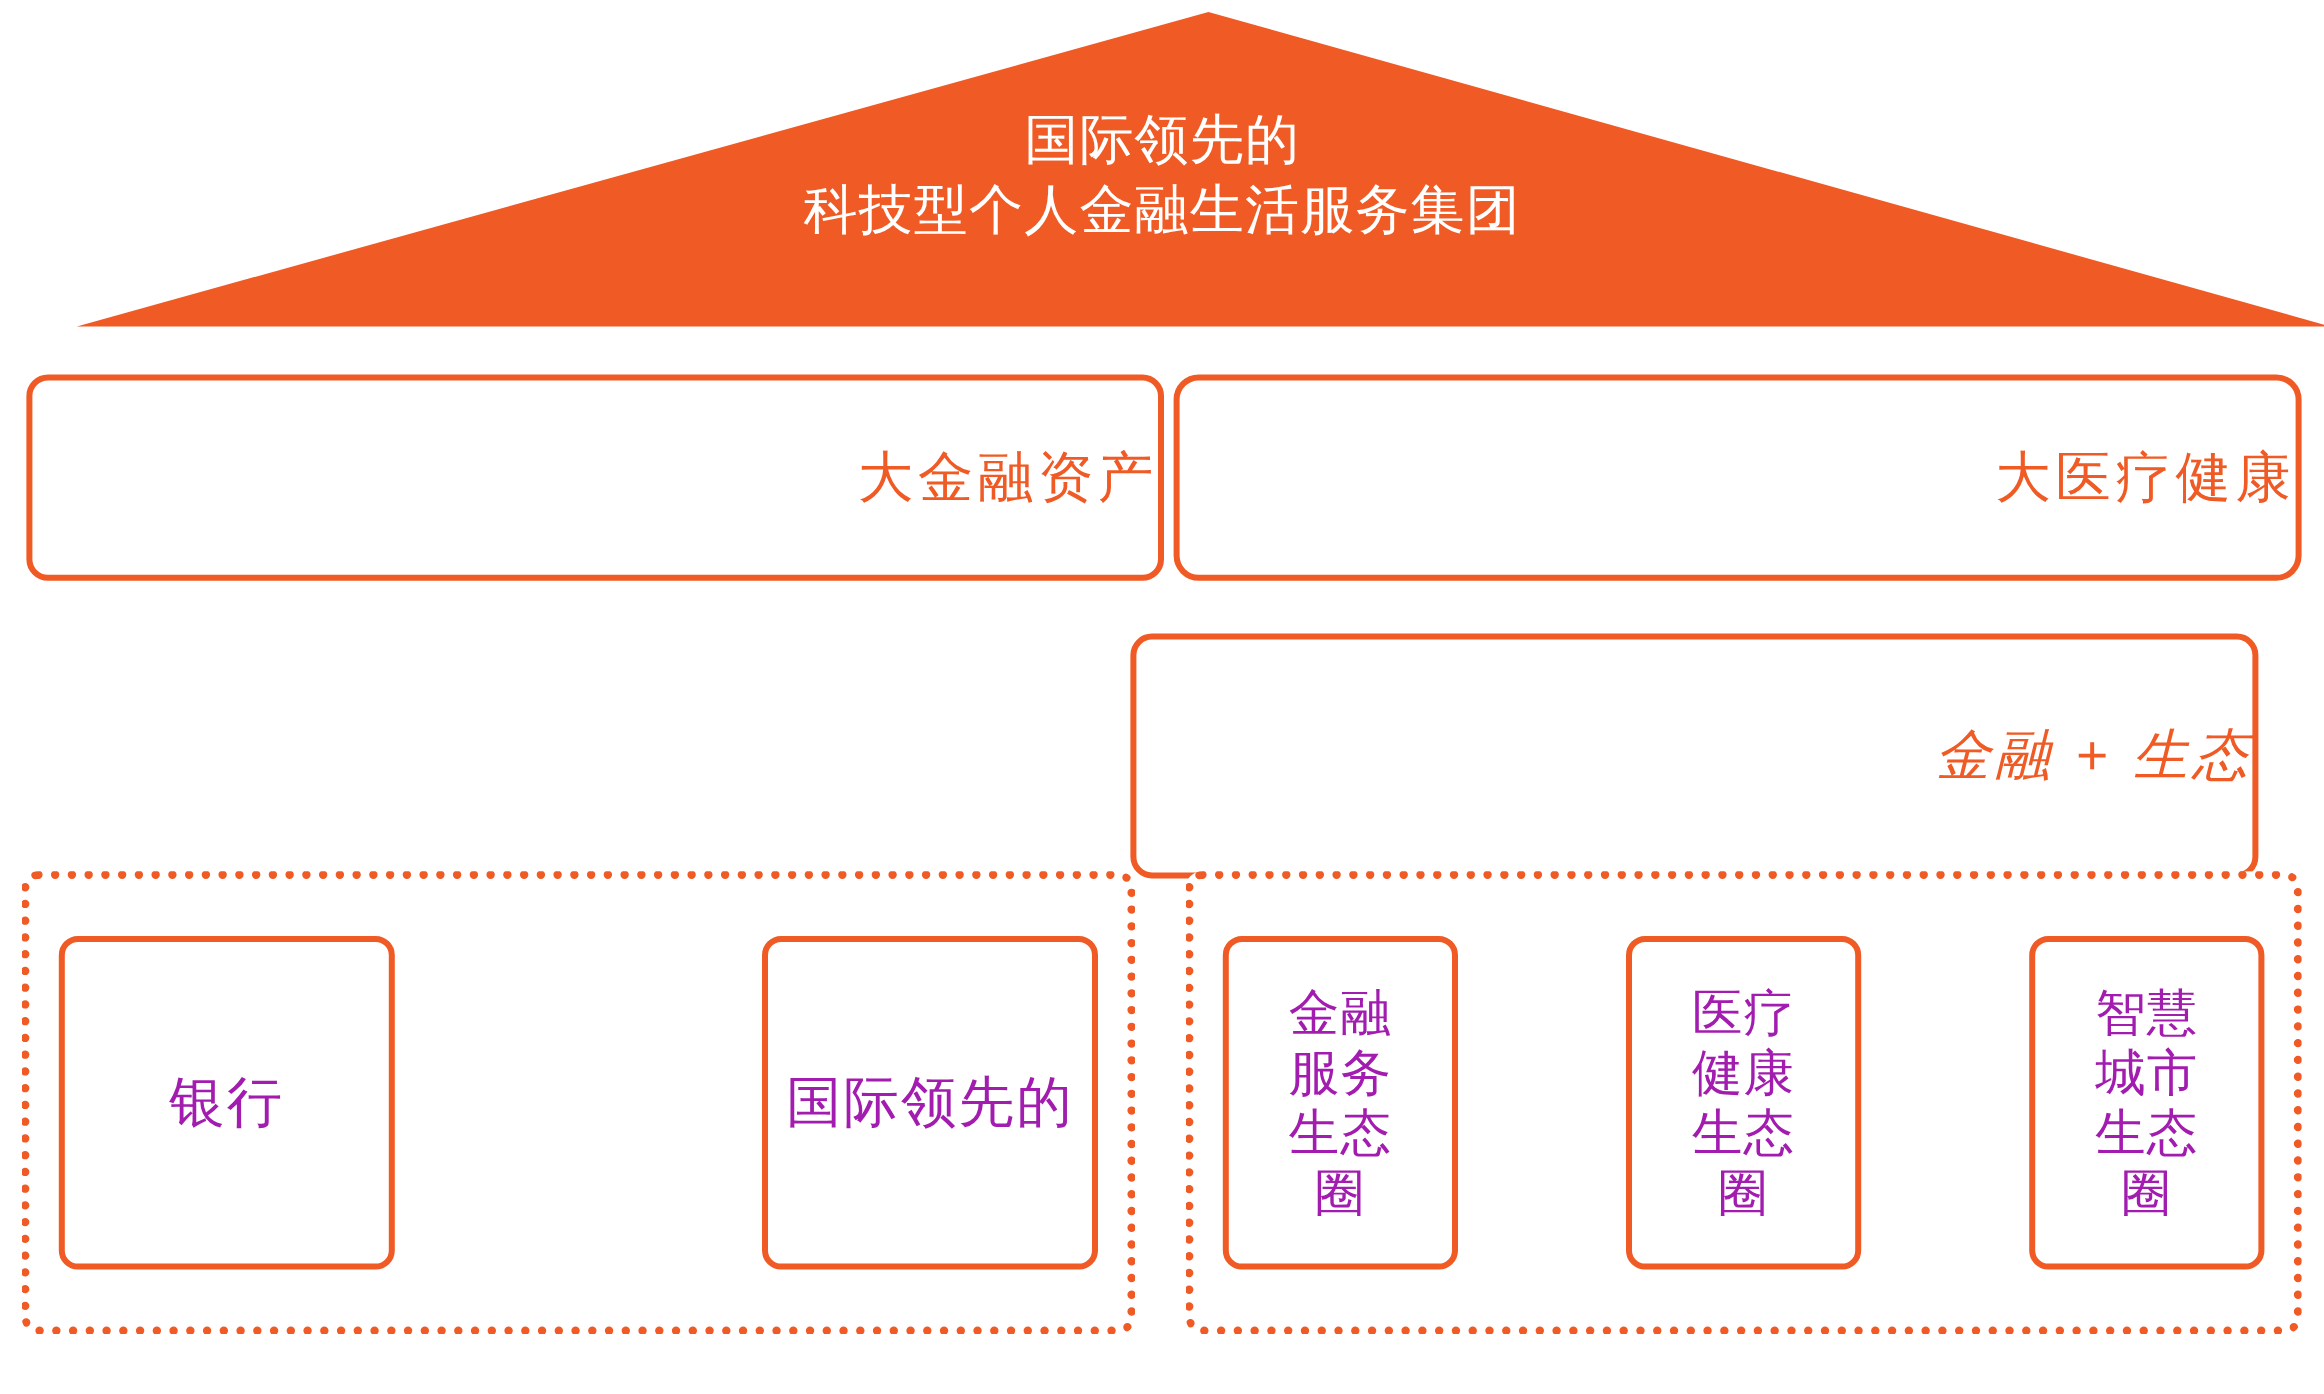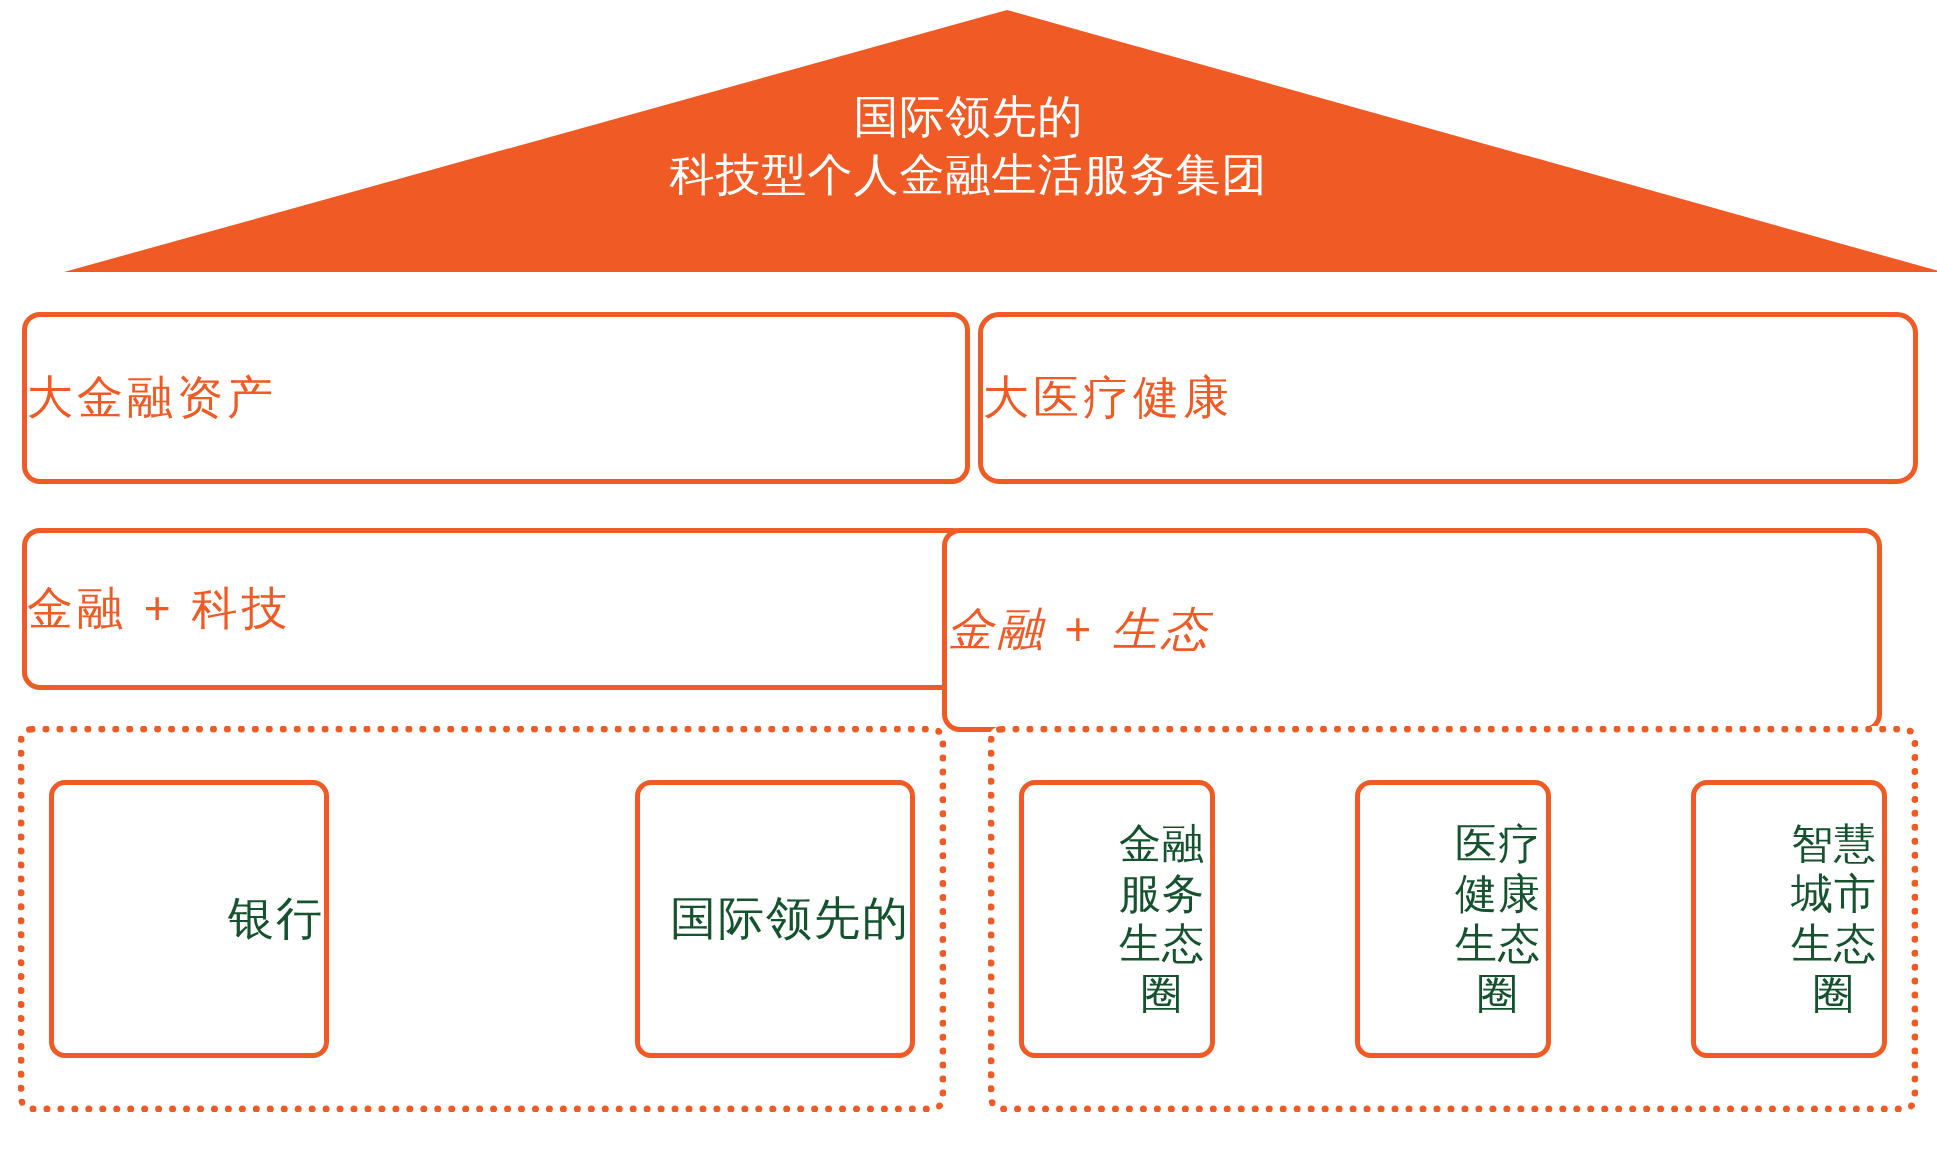--- a/index.html
+++ b/index.html
@@ -44,21 +44,21 @@
 
   
   .card {
     position: absolute;
     box-sizing: border-box;
     border: 5px solid #F05A24;
     border-radius: 18px;
     background: #ffffff;
     display: flex;
     align-items: center;
-    justify-content: flex-start;
+    justify-content: flex-end;
     color: #F05A24;
   }
 
   
   .tier-bar {
     font-size: 46px;
     letter-spacing: 4px;
     line-height: 1.2;
   }
 
@@ -91,24 +91,24 @@
   }
   .seg-row.left-row  { padding: 0 24px; justify-content: space-between; }
   .seg-row.right-row { padding: 0 24px; justify-content: space-between; }
 
   .seg-card {
     position: relative;
     box-sizing: border-box;
     border: 5px solid #F05A24;
     border-radius: 16px;
     background: #ffffff;
-    color: #14532d;
+    color: #a21caf;
     display: flex;
     align-items: center;
-    justify-content: flex-end;
+    justify-content: center;
     text-align: center;
   }
   .seg-left {
     width: 280px;
     height: 278px;
     font-size: 46px;
     letter-spacing: 2px;
   }
   .seg-right {
     width: 196px;
@@ -138,23 +138,20 @@
   </div>
 
   <div class="card tier-bar bar-t1-left">
     <span>大金融资产</span>
   </div>
 
   <div class="card tier-bar bar-t1-right">
     <span>大医疗健康</span>
   </div>
 
-  <div class="card tier-bar bar-t2-left">
-    <span>金融 + 科技</span>
-  </div>
 
   <div class="card tier-bar bar-t2-right">
     <span>金融 + 生态</span>
   </div>
 
   <div class="dotted-group group-left">
     <div class="seg-row left-row">
       <div class="seg-card seg-left">
         <span class="seg-label">银行</span>
       </div>

